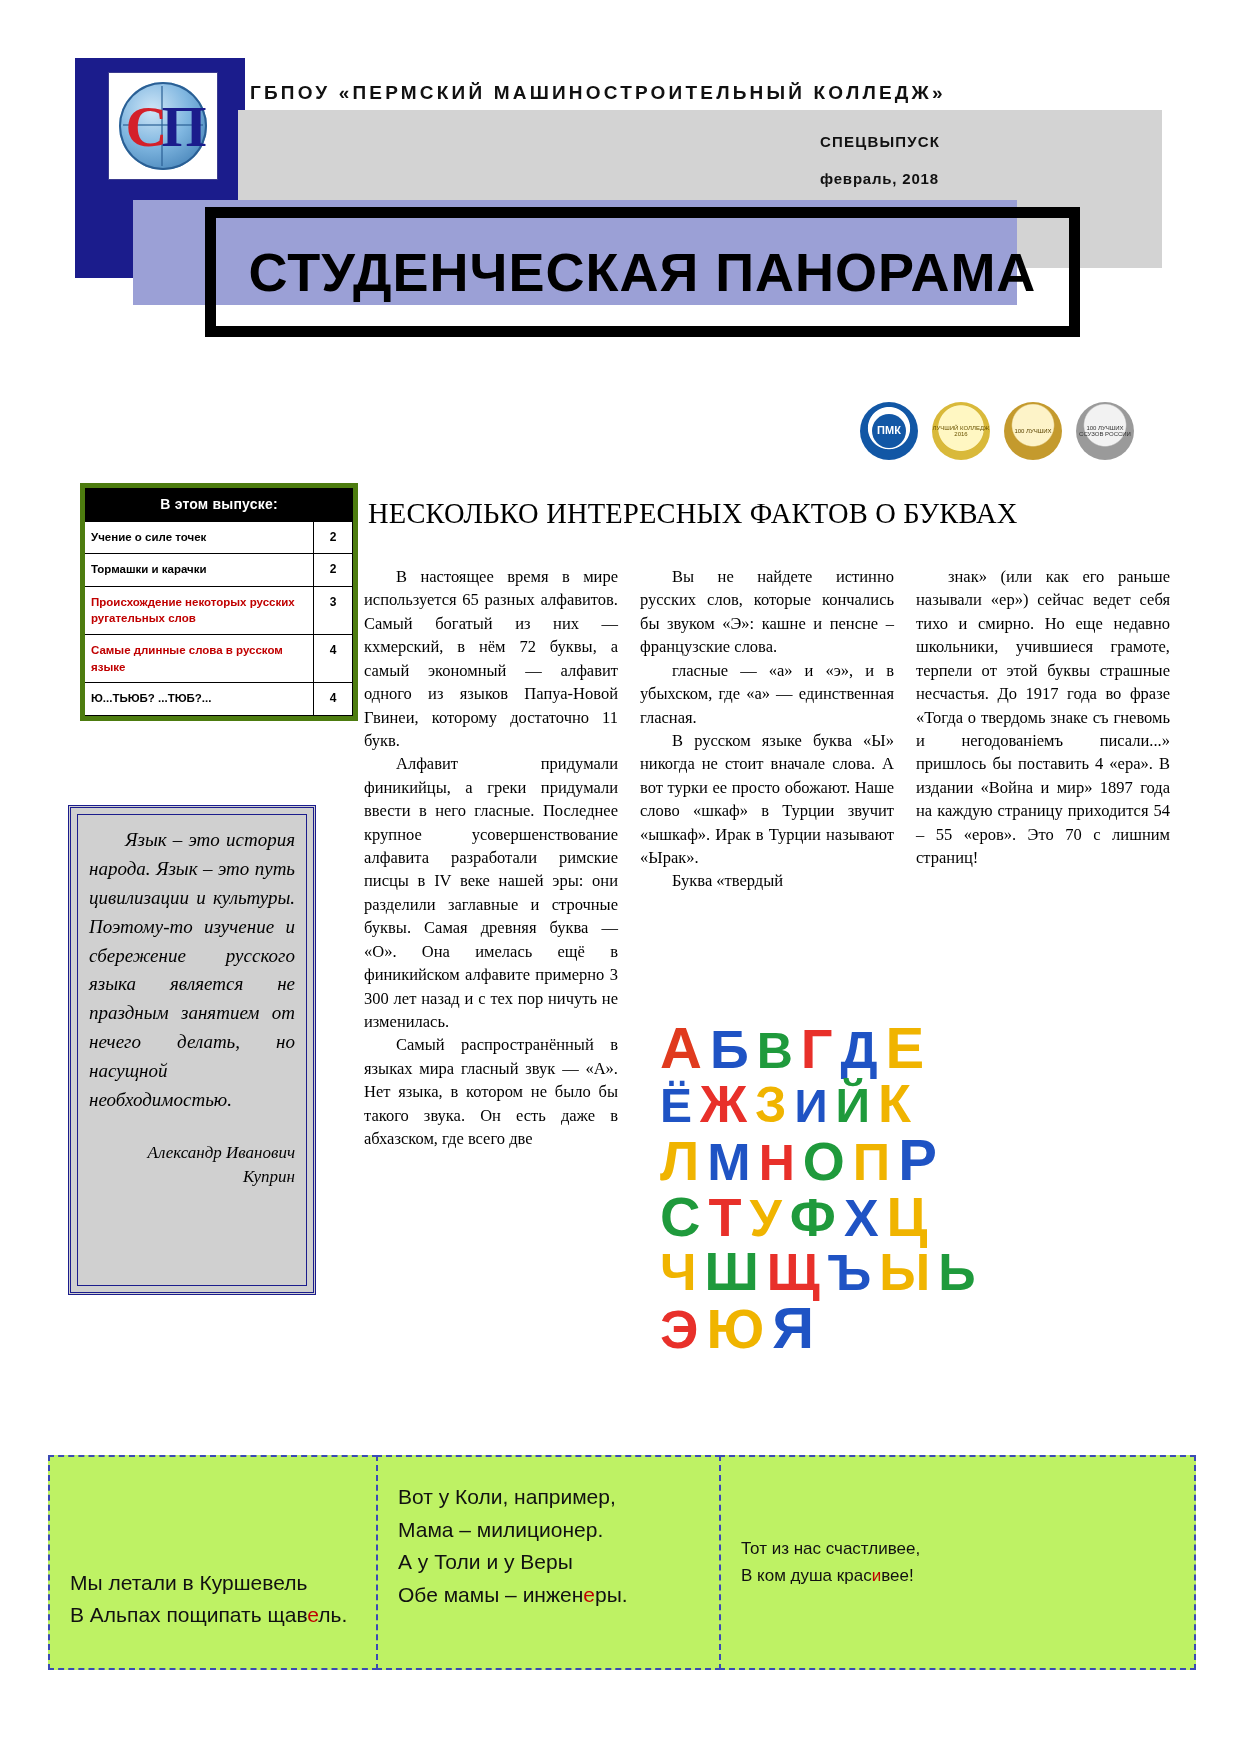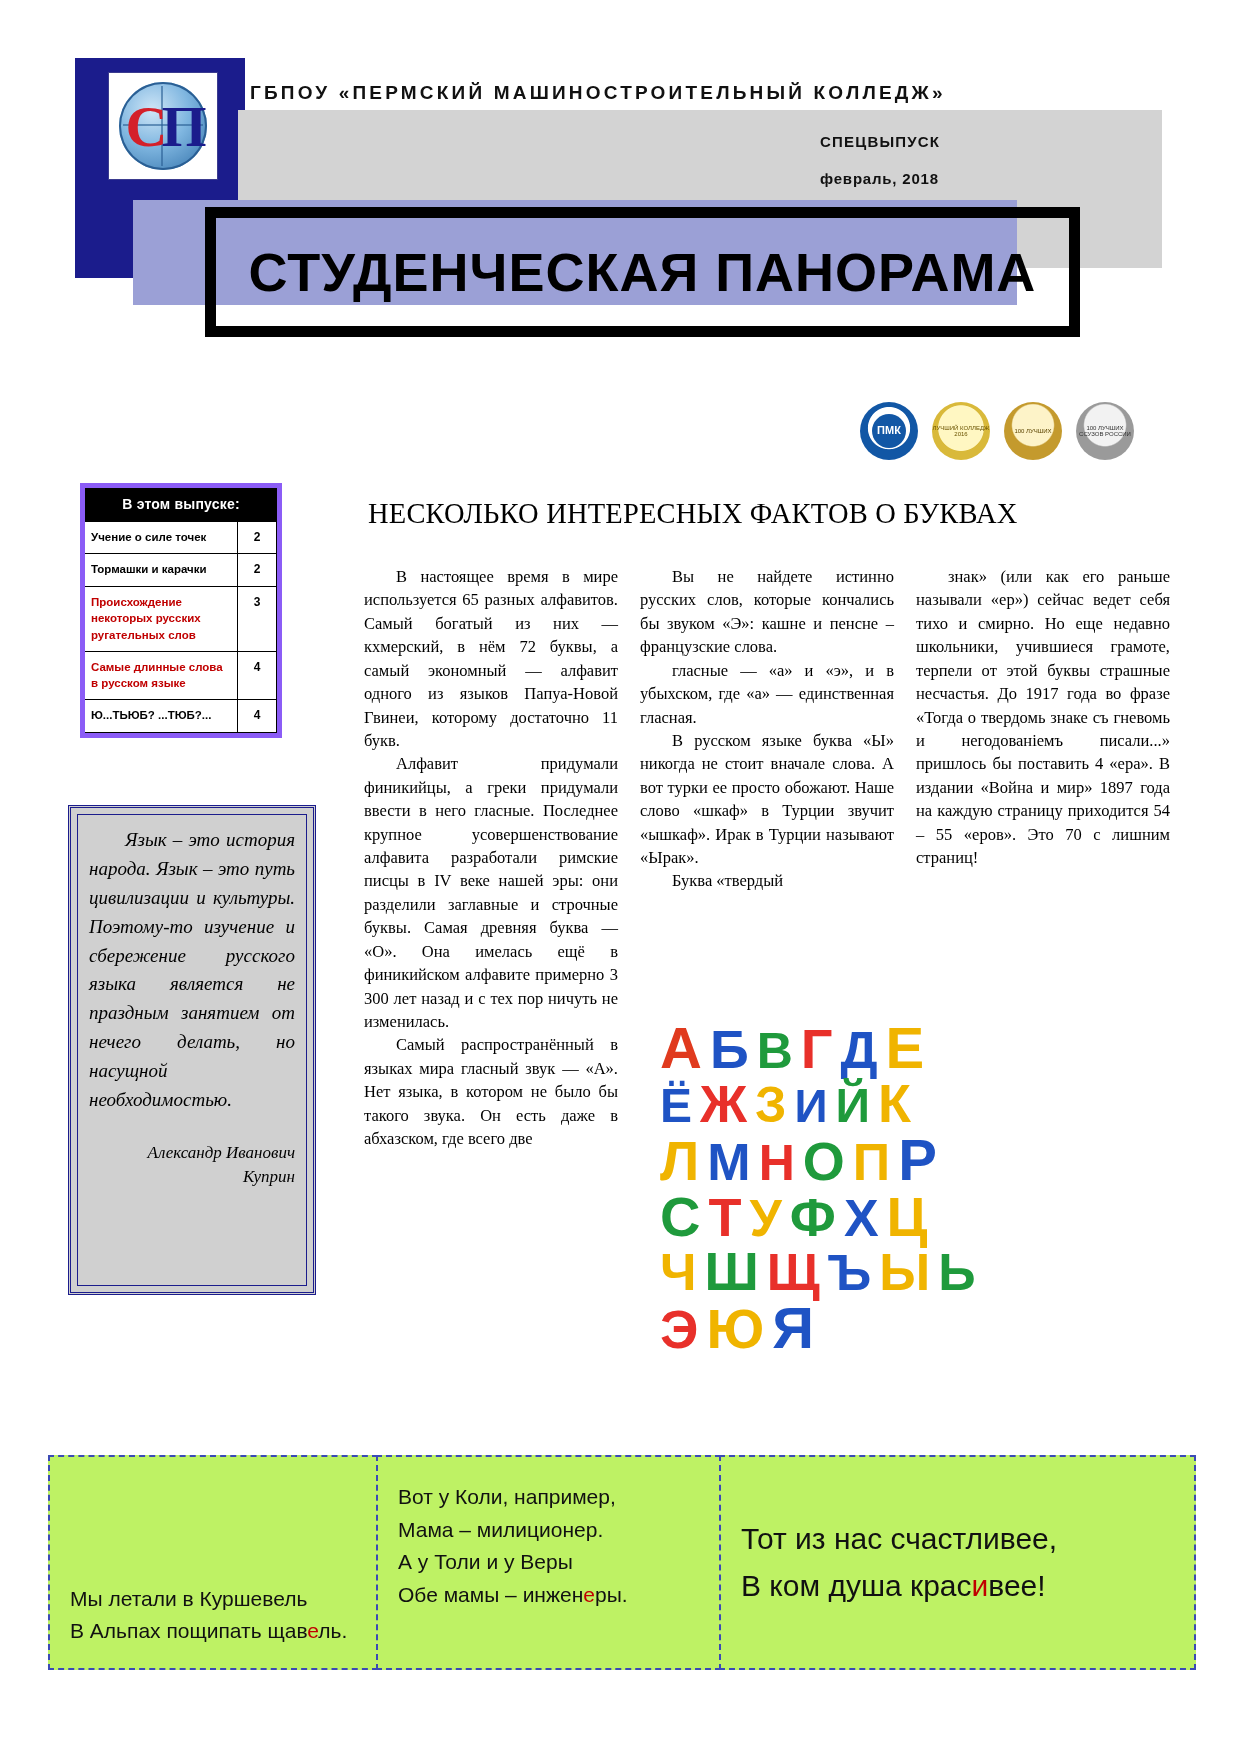--- a/index.html
+++ b/index.html
@@ -155,22 +155,22 @@
   .emblem.e4 { background: radial-gradient(circle at 50% 40%, #f2f2f2 0 45%, #9a9a9a 48% 100%); color:#333; }
   .emblem .lbl { font-size:6px; }
 
   
   #content { position:absolute; left:0; top:0; width:1240px; height:1754px; }
 
   
   .toc {
     position: absolute;
     left: 80px; top: 483px;
-    width: 202px;
-    border: 5px solid #8b5cf6;
+    width: 278px;
+    border: 5px solid #4d7c0f;
     background: #fff;
     box-sizing: border-box;
   }
   .toc-head {
     background: #000;
     color: #fff;
     font-family: "Liberation Sans", sans-serif;
     font-weight: bold;
     font-size: 14px;
     text-align: center;
@@ -292,24 +292,24 @@
     display: flex;
     flex-direction: column;
     justify-content: center;
     font-family: "Liberation Sans", sans-serif;
     font-size: 21px;
     line-height: 1.55;
     color: #111;
   }
   .poem.p1 { width: 330px; }
   .poem.p2 { width: 345px; margin-left: -2px; }
-  .poem.p3 { width: 477px; margin-left: -2px; font-size: 30px; }
+  .poem.p3 { width: 477px; margin-left: -2px; font-size: 17px; }
   .poem .line { white-space: nowrap; }
   .poem .accent { color:#c00000; }
-  .poem.p1 { justify-content:flex-end; padding-bottom: 20px; }
+  .poem.p1 { justify-content:flex-end; padding-bottom: 36px; }
   .poem.p2 { justify-content:flex-start; padding-top: 24px; }
   .poem.p3 { justify-content:center; padding-top: 18px; }
 </style>
 </head>
 <body>
 
 <div id="masthead">
   <div class="blue-block"></div>
   <div class="grey-band"></div>
   <div class="periwinkle-band"></div>

